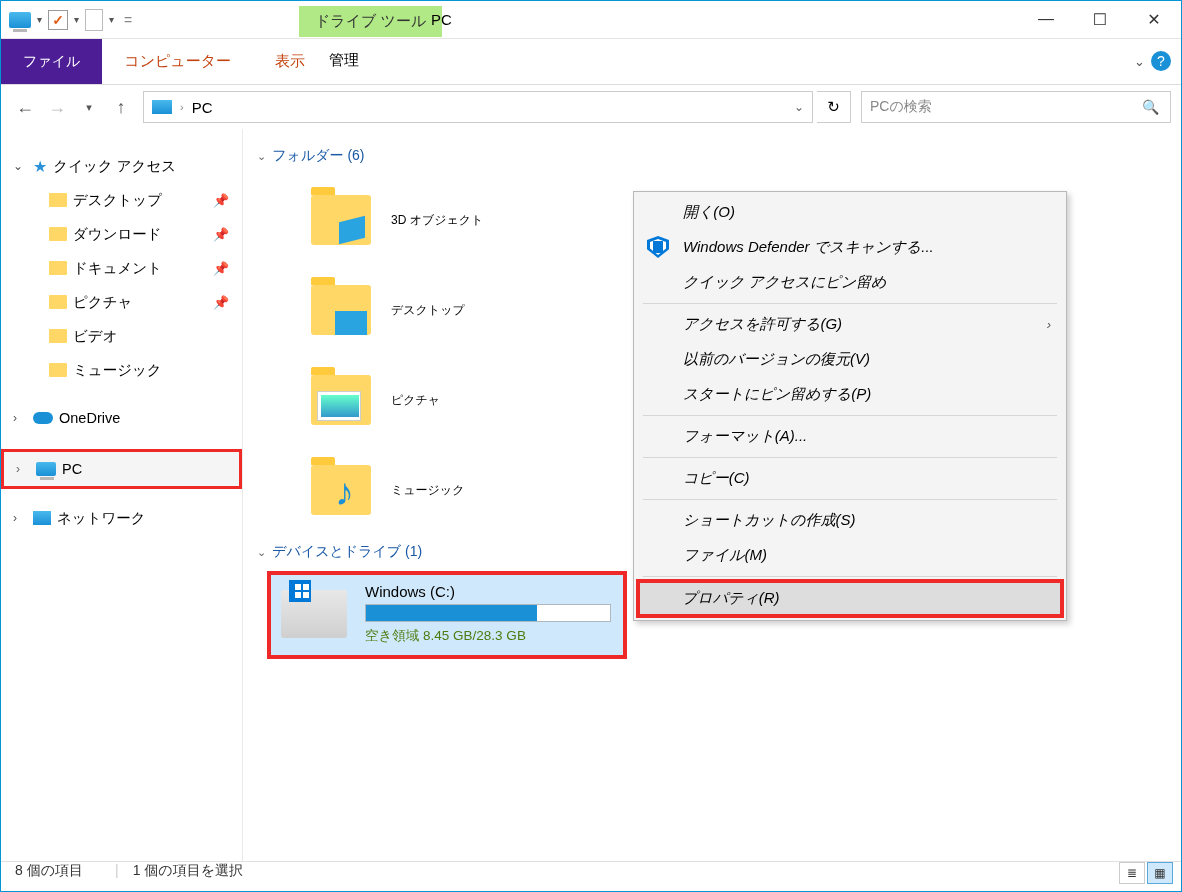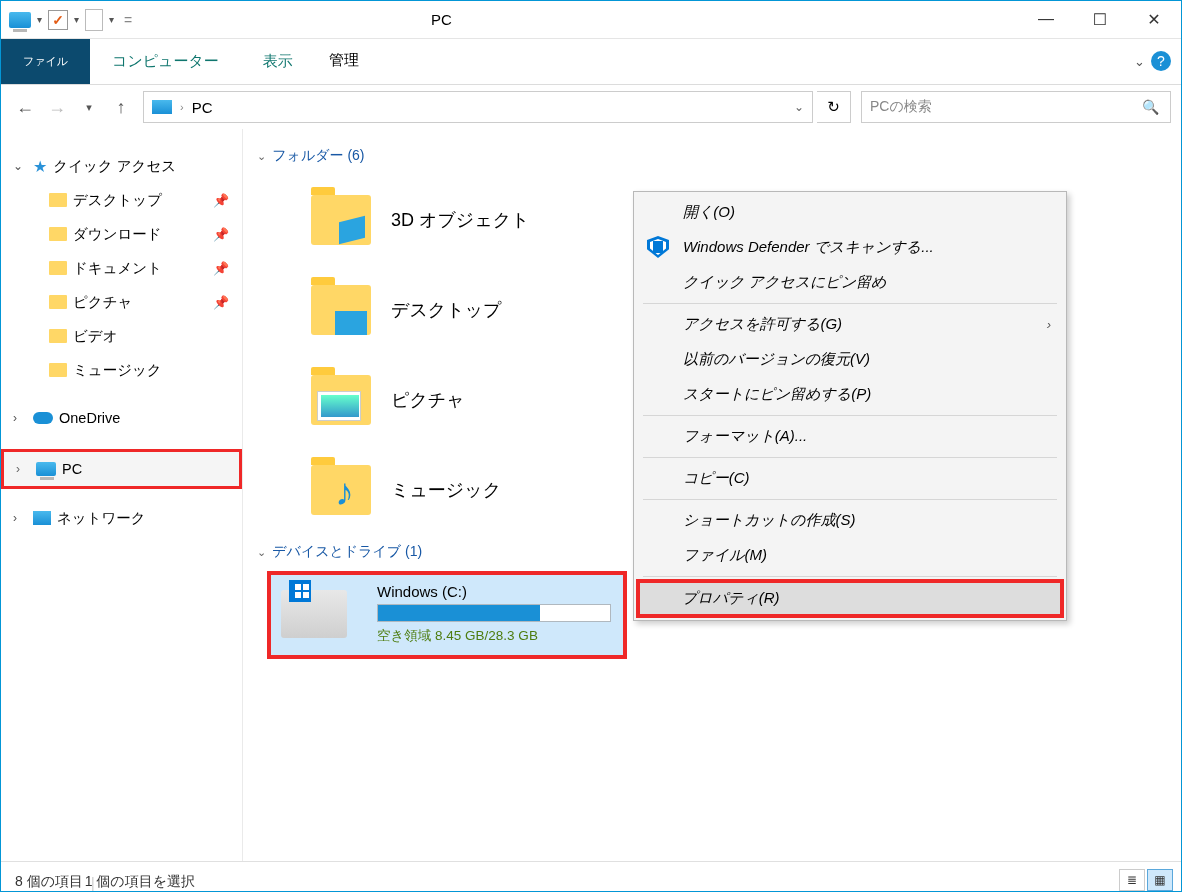--- a/index.html
+++ b/index.html
@@ -13,22 +13,22 @@
 .check-icon { width: 20px; height: 20px; border: 1px solid #999; display:flex; align-items:center; justify-content:center; color:#e35c15; font-weight:bold; font-size:14px; }
 .file-icon-w { width:18px; height:22px; background:#fff; border:1px solid #bbb; position:relative; }
 .dropdown-arrow { font-size:10px; color:#555; }
 .titlebar .title-center { position:absolute; left:430px; top:10px; font-size:15px; }
 .drive-tools-tab { position:absolute; left:298px; top:5px; background:#b1e986; padding:6px 16px; font-size:15px; color:#333; }
 .winbtns { position:absolute; right:0; top:0; display:flex; }
 .winbtns > div { width:54px; height:36px; display:flex; align-items:center; justify-content:center; font-size:16px; color:#333; }
 
 
 .ribbon { height: 46px; display:flex; align-items:center; position:relative; border-bottom:1px solid #dcdcdc; }
-.file-tab { background:#0c4a6e; color:#fff; padding:12px 22px; font-size:11px; height:100%; display:flex; align-items:center; }
-.normal-tab { padding:12px 22px; font-size:15px; color:#0f766e; cursor:default; }
+.file-tab { background:#4c1d95; color:#fff; padding:12px 22px; font-size:14px; height:100%; display:flex; align-items:center; }
+.normal-tab { padding:12px 22px; font-size:15px; color:#c2410c; cursor:default; }
 .manage-tab { position:absolute; left:300px; top:0; padding:12px 28px; font-size:15px; }
 .ribbon-right { position:absolute; right:10px; top:12px; display:flex; align-items:center; gap:6px; }
 .help-circle { width:20px; height:20px; border-radius:50%; background:#1a90d6; color:#fff; font-size:14px; display:flex; align-items:center; justify-content:center; }
 
 
 .addrrow { height: 44px; display:flex; align-items:center; padding:6px 10px; gap:4px; }
 .navbtn { width:28px; height:28px; display:flex; align-items:center; justify-content:center; color:#555; font-size:18px; }
 .navbtn.disabled { color:#bbb; }
 .addrbar { flex:1; height:32px; border:1px solid #ccc; display:flex; align-items:center; padding:0 8px; gap:8px; margin-left:4px; }
 .addrbar .crumb-icon { width:20px; height:14px; background:linear-gradient(#49b9ed,#1a90d6); }
@@ -60,63 +60,64 @@
 .group-header .gc { font-size:11px; color:#666; }
 .folder-item { display:flex; align-items:center; gap:20px; margin-left:60px; height:90px; }
 .big-folder { width:60px; height:50px; background:#ffd766; border-radius:3px; position:relative; }
 .big-folder::before { content:""; position:absolute; top:-8px; left:0; width:24px; height:8px; background:#ffcb3d; border-radius:2px 2px 0 0; }
 .bf-3d .overlay { position:absolute; right:6px; bottom:4px; width:26px; height:22px; background:#2aa4e0; transform:skewY(-14deg); }
 .bf-desk .overlay { position:absolute; right:4px; bottom:0; width:32px; height:24px; background:#2aa4e0; }
 .bf-pic .overlay { position:absolute; left:6px; bottom:4px; width:44px; height:30px; background:#fff; border:1px solid #ccc; }
 .bf-pic .overlay::after { content:""; position:absolute; left:3px; top:3px; width:38px; height:22px; background:linear-gradient(#6fc,#39c); }
 .bf-mus .overlay { position:absolute; right:14px; bottom:6px; width:18px; height:30px; background:transparent; }
 .bf-mus .overlay::after { content:"♪"; position:absolute; color:#1a90d6; font-size:38px; left:-4px; top:-8px; }
-.folder-label { font-size:18px;text-align:center; }
+.folder-label { font-size:12px;text-align:center; }
 
 
 .drive-item { display:flex; align-items:center; gap:18px; margin:6px 0 0 16px; border:4px solid #ef2828; background:#cfe8fb; padding:6px 12px 8px 10px; width:360px; height:88px; position:relative; }
 .drive-icon { width:66px; height:48px; background:linear-gradient(#e8e8e8,#cfcfcf); border-radius:3px; position:relative; }
 .drive-icon::before { content:""; position:absolute; left:8px; top:-10px; width:22px; height:22px; background:#0078d7; }
 .drive-icon::after { content:""; position:absolute; left:14px; top:-6px; width:6px; height:6px; background:#fff; box-shadow:0 8px 0 #fff, 8px 0 0 #fff, 8px 8px 0 #fff; }
-.drive-info { flex:1;margin-left:12px; }
+.drive-info { flex:1; }
 .drive-name { font-size:15px; margin-bottom:4px; }
 .drive-bar { height:18px; background:#fff; border:1px solid #b0b8bf; position:relative; margin-bottom:5px; }
 .drive-bar .fill { position:absolute; left:0; top:0; bottom:0; width:70%; background:#1a90d6; }
 .drive-free { font-size:13.5px; color:#4d7c0f; }
 
 
 .ctxmenu { position:absolute; left:632px; top:190px; width:434px; background:#f4f4f4; border:1px solid #b8b8b8; box-shadow:3px 3px 6px rgba(0,0,0,.2); padding:3px; font-size:15px; }
 .ctxmenu .mi { padding:8px 14px 8px 46px; position:relative;font-style:italic; }
 .ctxmenu .mi .micon { position:absolute; left:10px; top:6px; width:22px; height:22px; }
 .ctxmenu .sep { height:1px; background:#d6d6d6; margin:3px 6px; }
 .ctxmenu .mi .arrow { position:absolute; right:12px; top:10px; font-size:13px; color:#555; }
 .ctxmenu .mi.hl { background:#dddddd; border:4px solid #ef2828; margin:-1px; padding:6px 10px 6px 42px; }
 .shield-ic { background:#0078d7; clip-path: polygon(50% 0,100% 18%,100% 60%,50% 100%,0 60%,0 18%); position:relative; }
 .shield-ic::after { content:""; position:absolute; left:3px; top:3px; width:16px; height:16px; background:#fff; clip-path:polygon(50% 0,100% 18%,100% 60%,50% 100%,0 60%,0 18%); }
 .shield-ic::before { content:""; position:absolute; left:6px; top:5px; width:10px; height:12px; background:#0078d7; z-index:2; clip-path:polygon(0 0,100% 0,100% 100%,0 100%); }
 
 
-.statusbar { position:absolute; bottom:0; left:0; right:0; height:30px; border-top:1px solid #e0e0e0; display:flex; align-items:flex-end; padding:0 14px; font-size:14px; color:#333; gap:8px; }
+.statusbar { position:absolute; bottom:0; left:0; right:0; height:30px; border-top:1px solid #e0e0e0; display:flex; align-items:flex-start; padding:0 14px; font-size:14px; color:#333; gap:32px; }
 .statusbar .right-icons { position:absolute; right:8px; display:flex; gap:2px; }
 .view-toggle { width:26px; height:22px; border:1px solid #ccc; display:flex; align-items:center; justify-content:center; font-size:12px; }
 .view-toggle.active { background:#cfe8fb; border-color:#5aa8dc; }
 </style>
 </head>
 <body>
 
 <div class="titlebar">
   <div class="left-icons">
     <div class="pc-icon-small"></div>
     <span class="dropdown-arrow">▾</span>
     <div class="check-icon">✓</div>
     <span class="dropdown-arrow">▾</span>
     <div class="file-icon-w"></div>
     <span class="dropdown-arrow">▾</span>
     <span style="color:#888;margin-left:4px">=</span>
   </div>
+  <div class="drive-tools-tab">ドライブ ツール</div>
   <div class="title-center">PC</div>
   <div class="winbtns">
     <div>—</div>
     <div>☐</div>
     <div>✕</div>
   </div>
 </div>
 
 <div class="ribbon">
   <div class="file-tab">ファイル</div>

